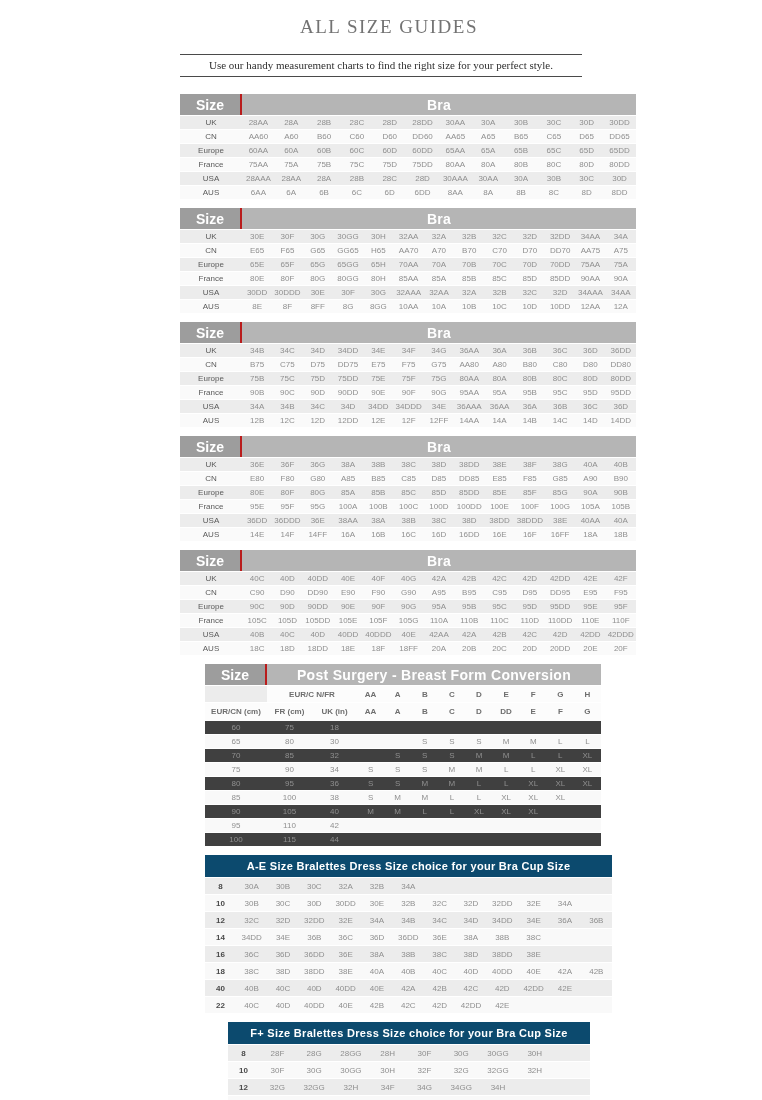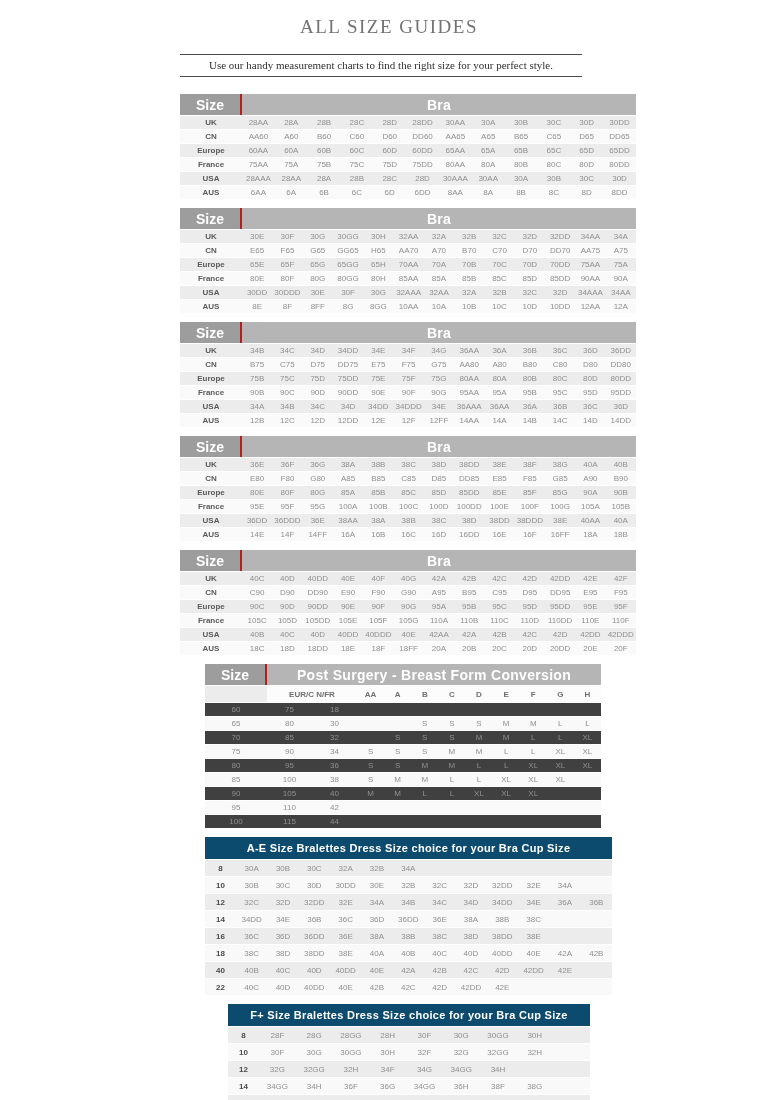--- a/index.html
+++ b/index.html
@@ -16,21 +16,21 @@
   .h-band{background:#b5b5b5;color:#fff;font-weight:bold;font-size:14px;height:21px;letter-spacing:.3px;}
   .h-band2{background:#0c4a6e;color:#fff;font-weight:bold;font-size:11px;height:22px;letter-spacing:.3px;}
 
   
   .bra-wrap{margin:10px 0 0 180px;}
   table.bra{width:456px;margin-bottom:7px;font-size:8px;}
   table.bra col.lc{width:62px;}
   table.bra tr.r{height:13px;}
   table.bra tr.odd td, table.bra tr.odd th{background:#ececec;}
   table.bra tr.even td, table.bra tr.even th{background:#fafafa;}
-  table.bra th.rl{font-weight:bold;color:#5a5a5a;font-size:8px;}
+  table.bra th.rl{font-weight:normal;color:#5a5a5a;font-size:8px;}
   table.bra td{color:#8f8f8f;}
 
   
   .ps-wrap{margin:4px 0 0 205px;}
   table.ps{width:396px;font-size:8px;}
   table.ps col.c1{width:62px;} table.ps col.c2{width:45px;} table.ps col.c3{width:45px;}
   table.ps tr.ph1{height:16px;} table.ps tr.ph2{height:17px;}
   table.ps tr.ph1 td, table.ps tr.ph2 td{background:#fcfcfc;color:#6e6e6e;font-weight:bold;}
   table.ps tr.ph1 td.blank{background:#ececec;}
   table.ps tr.r{height:13px;}
@@ -680,20 +680,34 @@
             <td>AA</td>
             <td>A</td>
             <td>B</td>
             <td>C</td>
             <td>D</td>
             <td>E</td>
             <td>F</td>
             <td>G</td>
             <td>H</td>
           </tr>
+          <tr class="ph2">
+            <td>EUR/CN (cm)</td>
+            <td>FR (cm)</td>
+            <td>UK (in)</td>
+            <td>AA</td>
+            <td>A</td>
+            <td>B</td>
+            <td>C</td>
+            <td>D</td>
+            <td>DD</td>
+            <td>E</td>
+            <td>F</td>
+            <td>G</td>
+          </tr>
           <tr class="r odd">
             <td>60</td>
             <td>75</td>
             <td>18</td>
             <td></td>
             <td></td>
             <td></td>
             <td></td>
             <td></td>
             <td></td>

